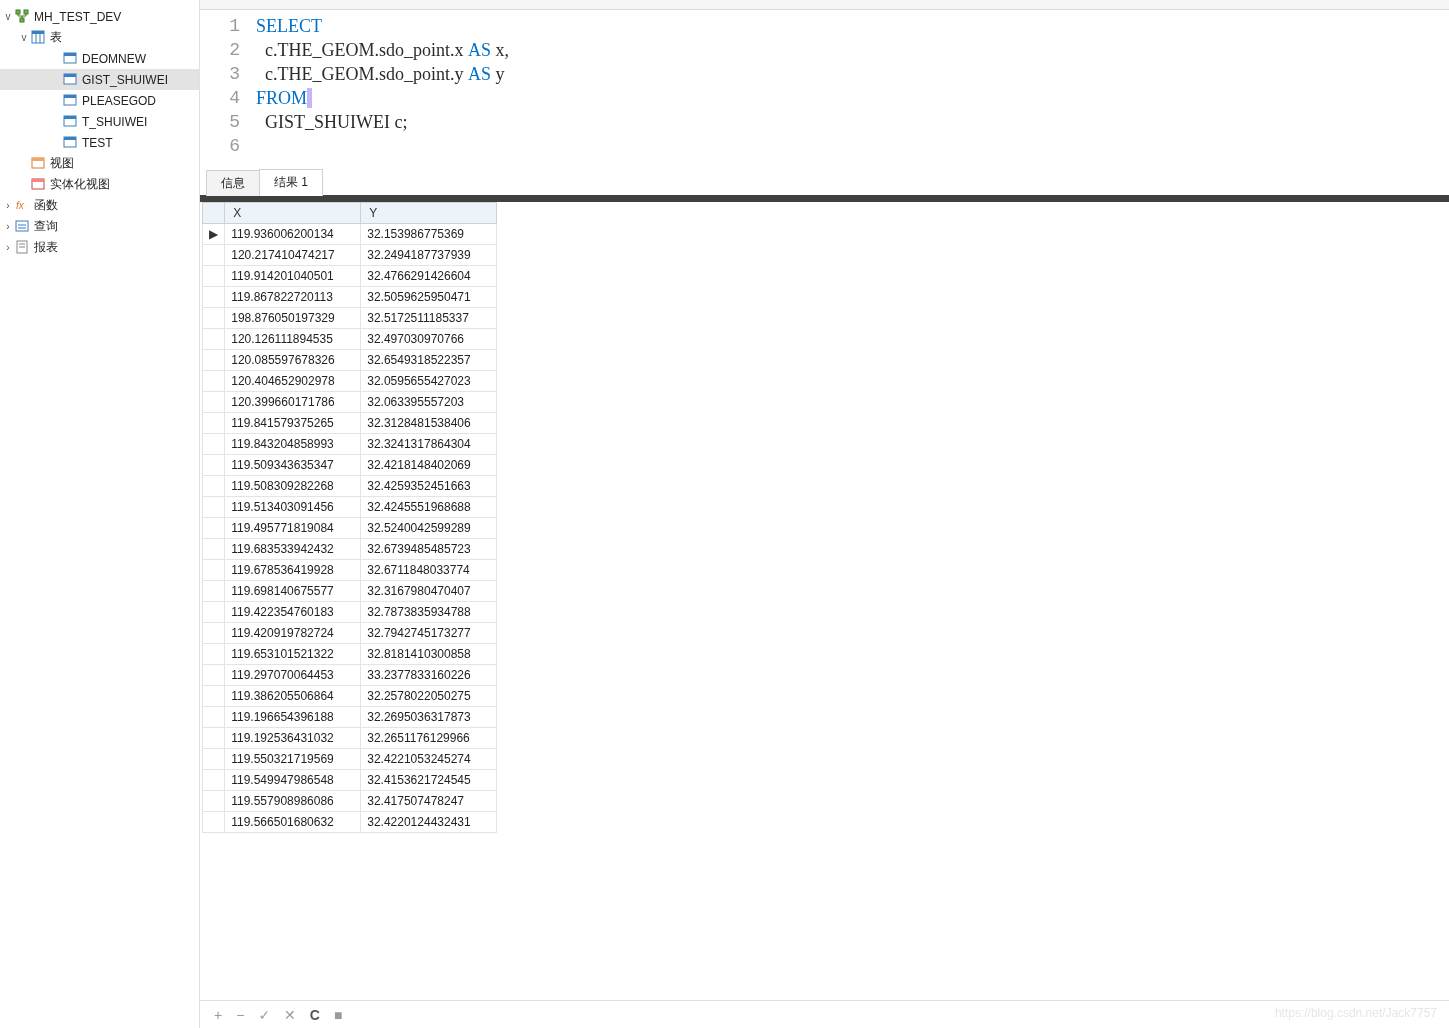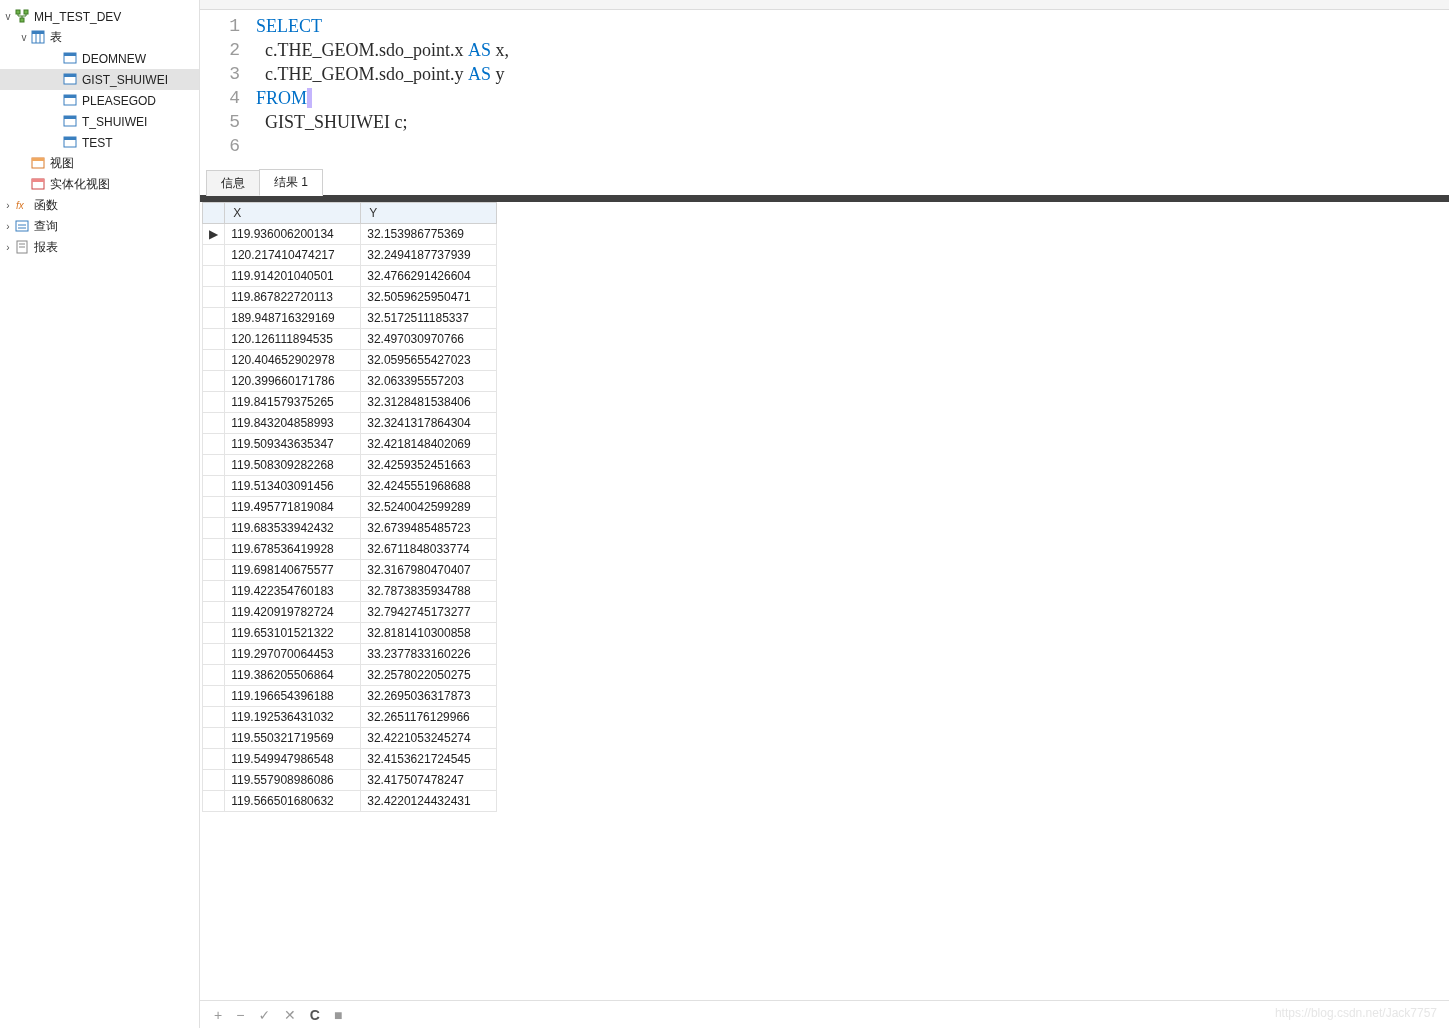--- a/index.html
+++ b/index.html
@@ -227,27 +227,32 @@
             <td class="num">119.914201040501</td>
             <td class="num">32.4766291426604</td>
           </tr>
           <tr>
             <td class="row-marker"></td>
             <td class="num">119.867822720113</td>
             <td class="num">32.5059625950471</td>
           </tr>
           <tr>
             <td class="row-marker"></td>
-            <td class="num">189.948716329169</td>
+            <td class="num">198.876050197329</td>
             <td class="num">32.5172511185337</td>
           </tr>
           <tr>
             <td class="row-marker"></td>
             <td class="num">120.126111894535</td>
             <td class="num">32.497030970766</td>
+          </tr>
+          <tr>
+            <td class="row-marker"></td>
+            <td class="num">120.085597678326</td>
+            <td class="num">32.6549318522357</td>
           </tr>
           <tr>
             <td class="row-marker"></td>
             <td class="num">120.404652902978</td>
             <td class="num">32.0595655427023</td>
           </tr>
           <tr>
             <td class="row-marker"></td>
             <td class="num">120.399660171786</td>
             <td class="num">32.063395557203</td>

